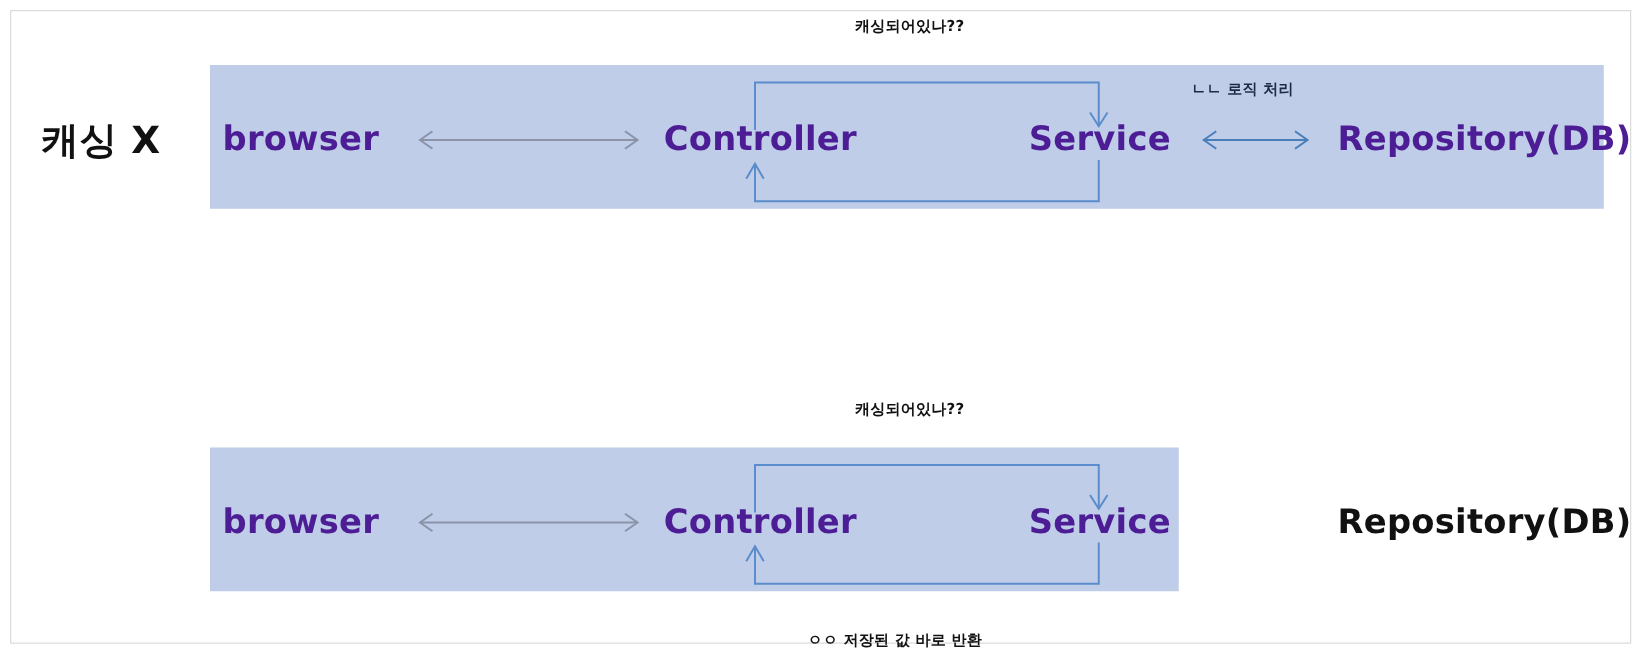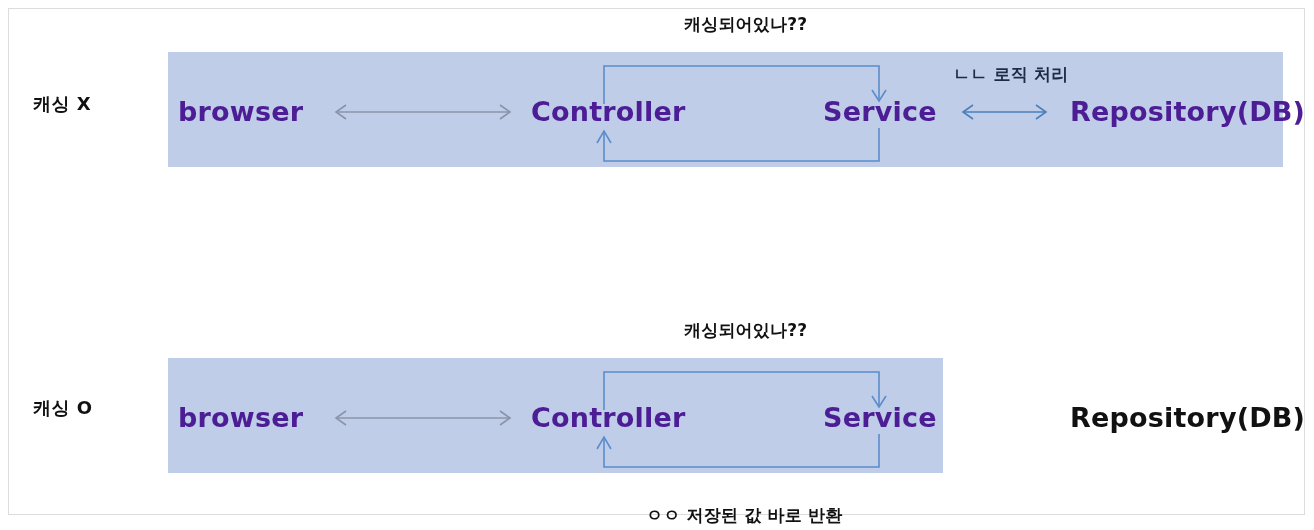--- a/index.html
+++ b/index.html
@@ -43,21 +43,21 @@
   .band-bottom {
     left: 168px;
     top: 358px;
     width: 775px;
     height: 115px;
   }
   
   .row-label {
     position: absolute;
     font-weight: bold;
-    font-size: 18px;
+    font-size: 30px;
     color: #111111;
     letter-spacing: 0.5px;
     white-space: nowrap;
   }
   .row-label-top  { left: 33px; top: 92px; }
   .row-label-bot  { left: 33px; top: 396px; }
 
   
   .node {
     position: absolute;
@@ -68,21 +68,21 @@
     letter-spacing: 0.2px;
   }
   .node.outside {
     color: #111111;
   }
 
   
   .caption {
     position: absolute;
     font-weight: bold;
-    font-size: 17px;
+    font-size: 12px;
     color: #111111;
     white-space: nowrap;
     letter-spacing: 0.2px;
   }
   .caption.on-band {
     color: #1e2a47;
   }
 
   
   .arrow-svg {
@@ -136,21 +136,20 @@
   </svg>
 
   <svg class="arrow-svg" style="left:956px; top:100px;" width="98" height="24">
     <line class="ln-blue" x1="7" y1="12" x2="90" y2="12"></line>
     <polyline class="hd-blue" points="17,5 7,12 17,19"></polyline>
     <polyline class="hd-blue" points="80,5 90,12 80,19"></polyline>
   </svg>
 
   <div class="band band-bottom"></div>
 
-  <div class="row-label row-label-bot">캐싱 O</div>
 
   <div class="caption" style="left:684px; top:319px;">캐싱되어있나??</div>
 
   <div class="node" style="left:178px; top:402px;">browser</div>
 
   <div class="node" style="left:531px; top:402px;">Controller</div>
 
   <div class="node" style="left:823px; top:402px;">Service</div>
 
   <div class="node outside" style="left:1070px; top:402px;">Repository(DB)</div>

